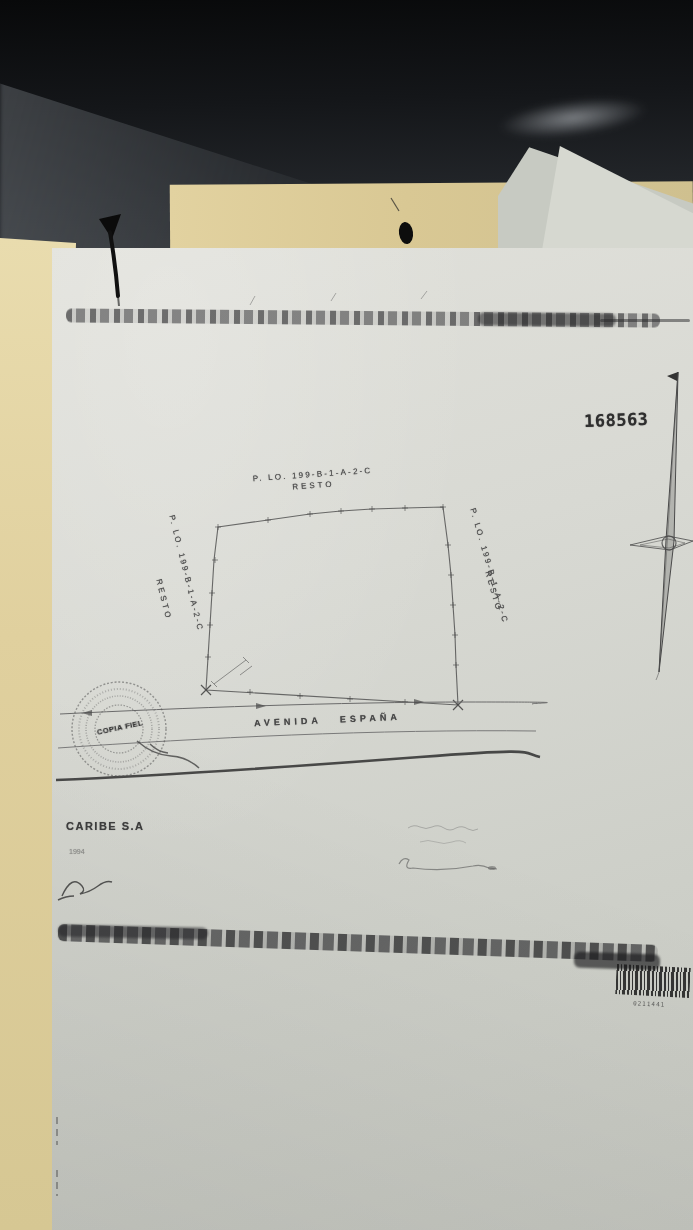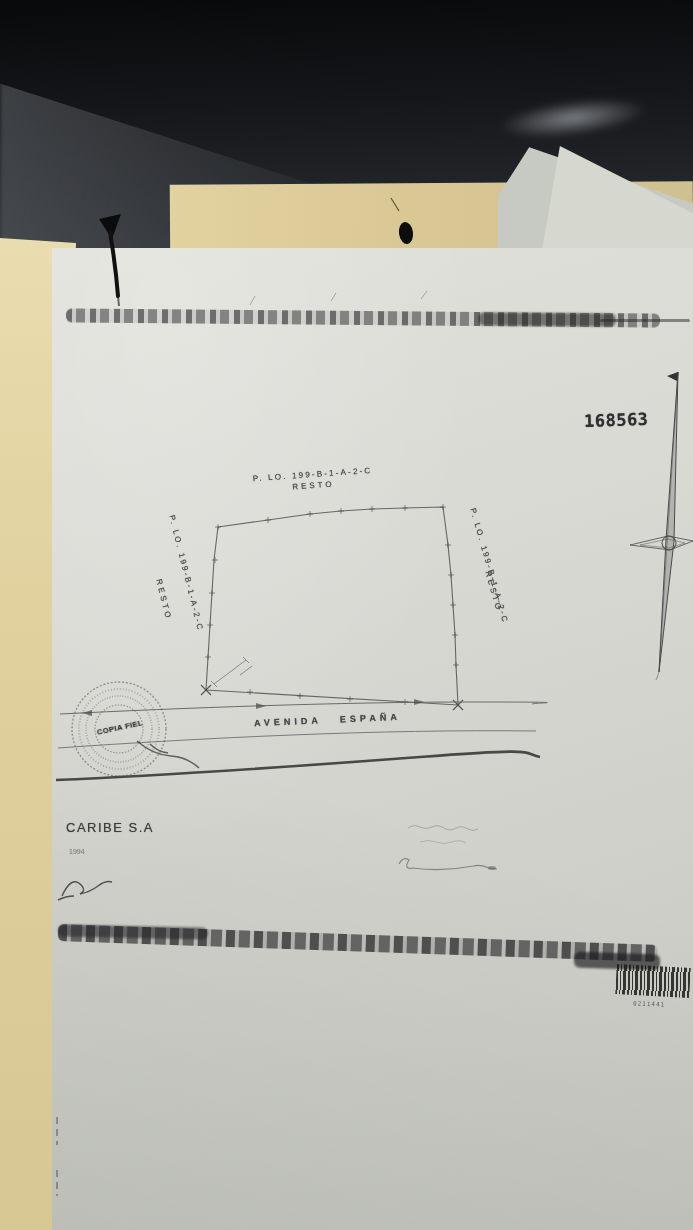--- a/index.html
+++ b/index.html
@@ -95,21 +95,21 @@
   .parcel-top .parcel-note{display:block;margin-top:2px;}
   .rot-label{transform-origin:top left;position:absolute;}
   .street-label{
     left:254px;top:715px;font-size:9px;font-weight:bold;letter-spacing:4px;
     word-spacing:12px;color:#474747;transform:rotate(-2.5deg);
   }
   .seal-text{
     left:92px;top:723px;width:56px;text-align:center;font-size:7.5px;font-weight:bold;
     color:#303030;transform:rotate(-12deg);filter:blur(.6px);letter-spacing:.5px;
   }
-  .company{left:66px;top:820px;font-size:13px;font-weight:normal;letter-spacing:1.5px;color:#3d3d3d;filter:blur(.3px);text-align:right;}
+  .company{left:66px;top:820px;font-size:11px;font-weight:bold;letter-spacing:1.5px;color:#3d3d3d;filter:blur(.3px);text-align:right;}
   .company-sub{left:69px;top:848px;font-size:7px;color:#555;opacity:.55;filter:blur(.4px);}
   svg.linework{position:absolute;left:0;top:0;}
 </style>
 </head>
 <body>
 
 <div id="scene">
 
   <div class="desk"></div>
   <div class="desk-wedge"></div>

